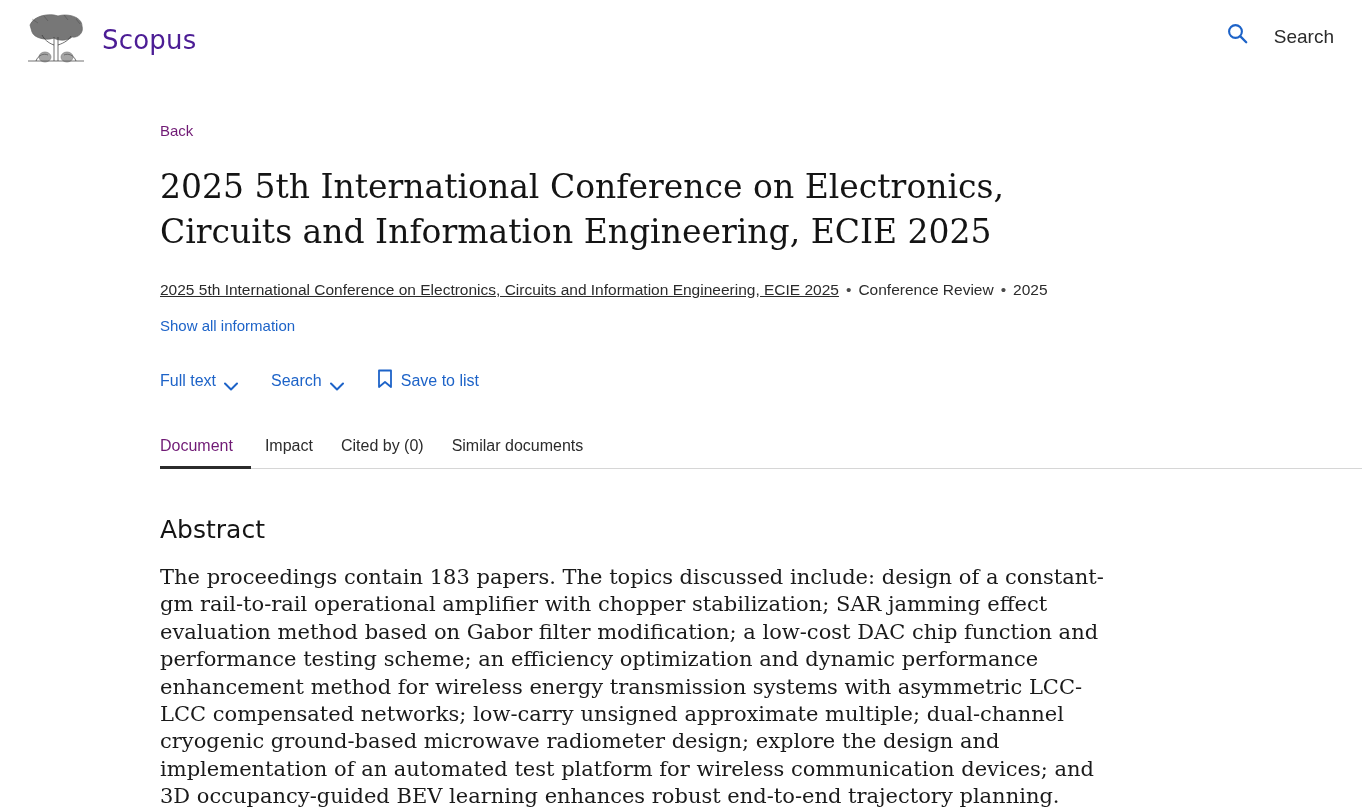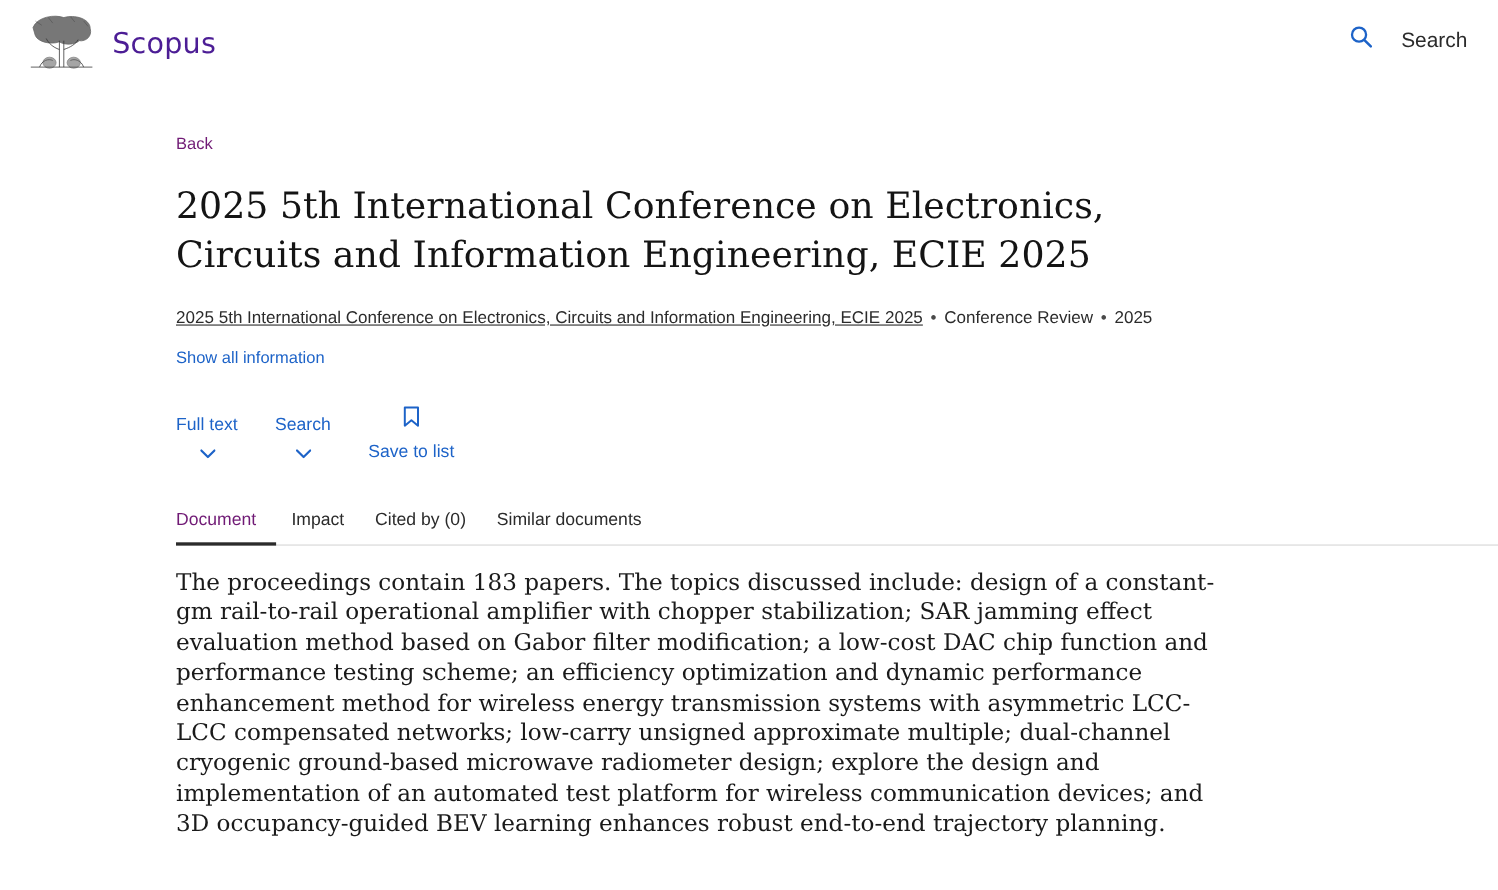--- a/index.html
+++ b/index.html
@@ -109,21 +109,20 @@
     gap: 34px;
     margin-top: 34px;
   }
   .action {
     display: flex;
     align-items: center;
     gap: 8px;
     font-size: 16px;
     color: #1d63c8;
     cursor: pointer;
-    flex-direction: column;
   }
   .caret {
     display: inline-block;
     width: 13px;
     height: 8px;
   }
   .bookmark-icon { display: inline-block; }
 
   
   .tabs {
@@ -249,15 +248,16 @@
 
   
   <div class="tabs">
     <div class="tab active">Document</div>
     <div class="tab">Impact</div>
     <div class="tab">Cited by (0)</div>
     <div class="tab">Similar documents</div>
   </div>
 
   
+  <h2 class="abstract-heading">Abstract</h2>
   <p class="abstract-body">The proceedings contain 183 papers. The topics discussed include: design of a constant-gm rail-to-rail operational amplifier with chopper stabilization; SAR jamming effect evaluation method based on Gabor filter modification; a low-cost DAC chip function and performance testing scheme; an efficiency optimization and dynamic performance enhancement method for wireless energy transmission systems with asymmetric LCC-LCC compensated networks; low-carry unsigned approximate multiple; dual-channel cryogenic ground-based microwave radiometer design; explore the design and implementation of an automated test platform for wireless communication devices; and 3D occupancy-guided BEV learning enhances robust end-to-end trajectory planning.</p>
 
 </div>
 
 </body></html>

